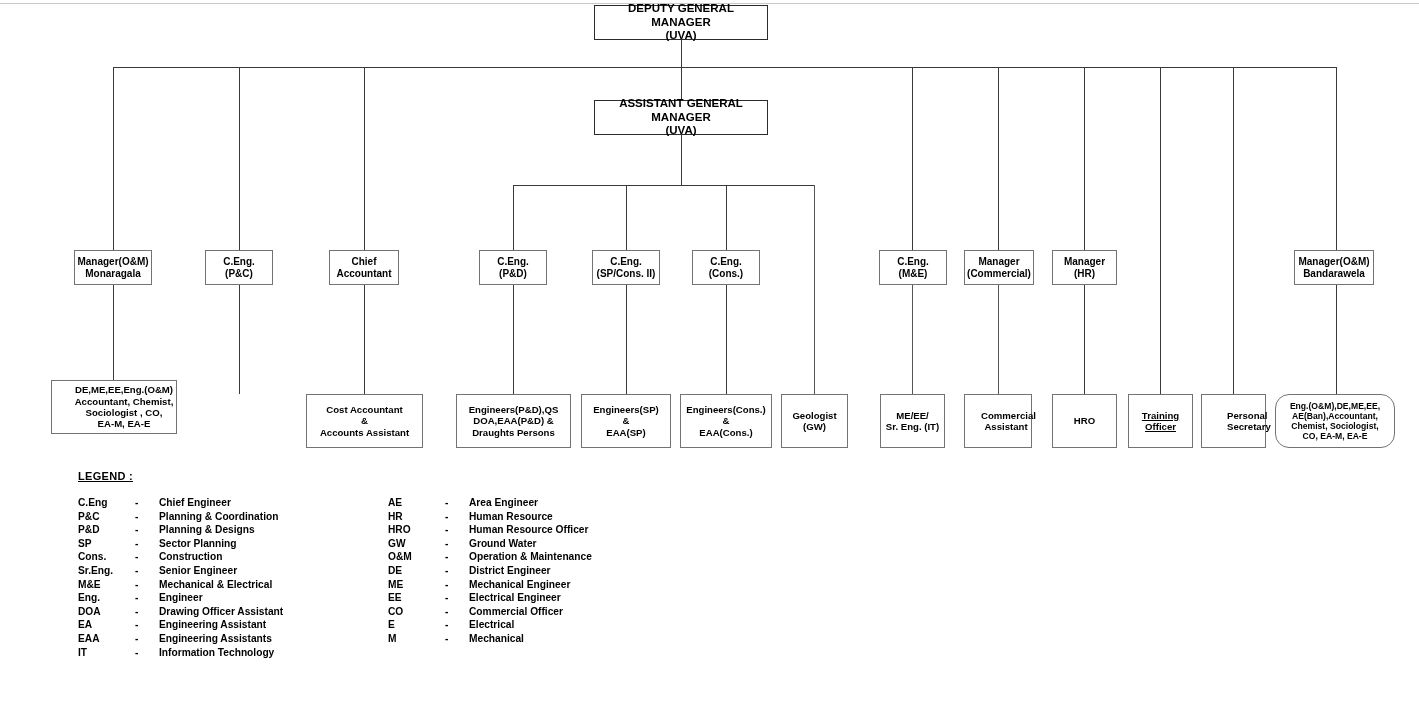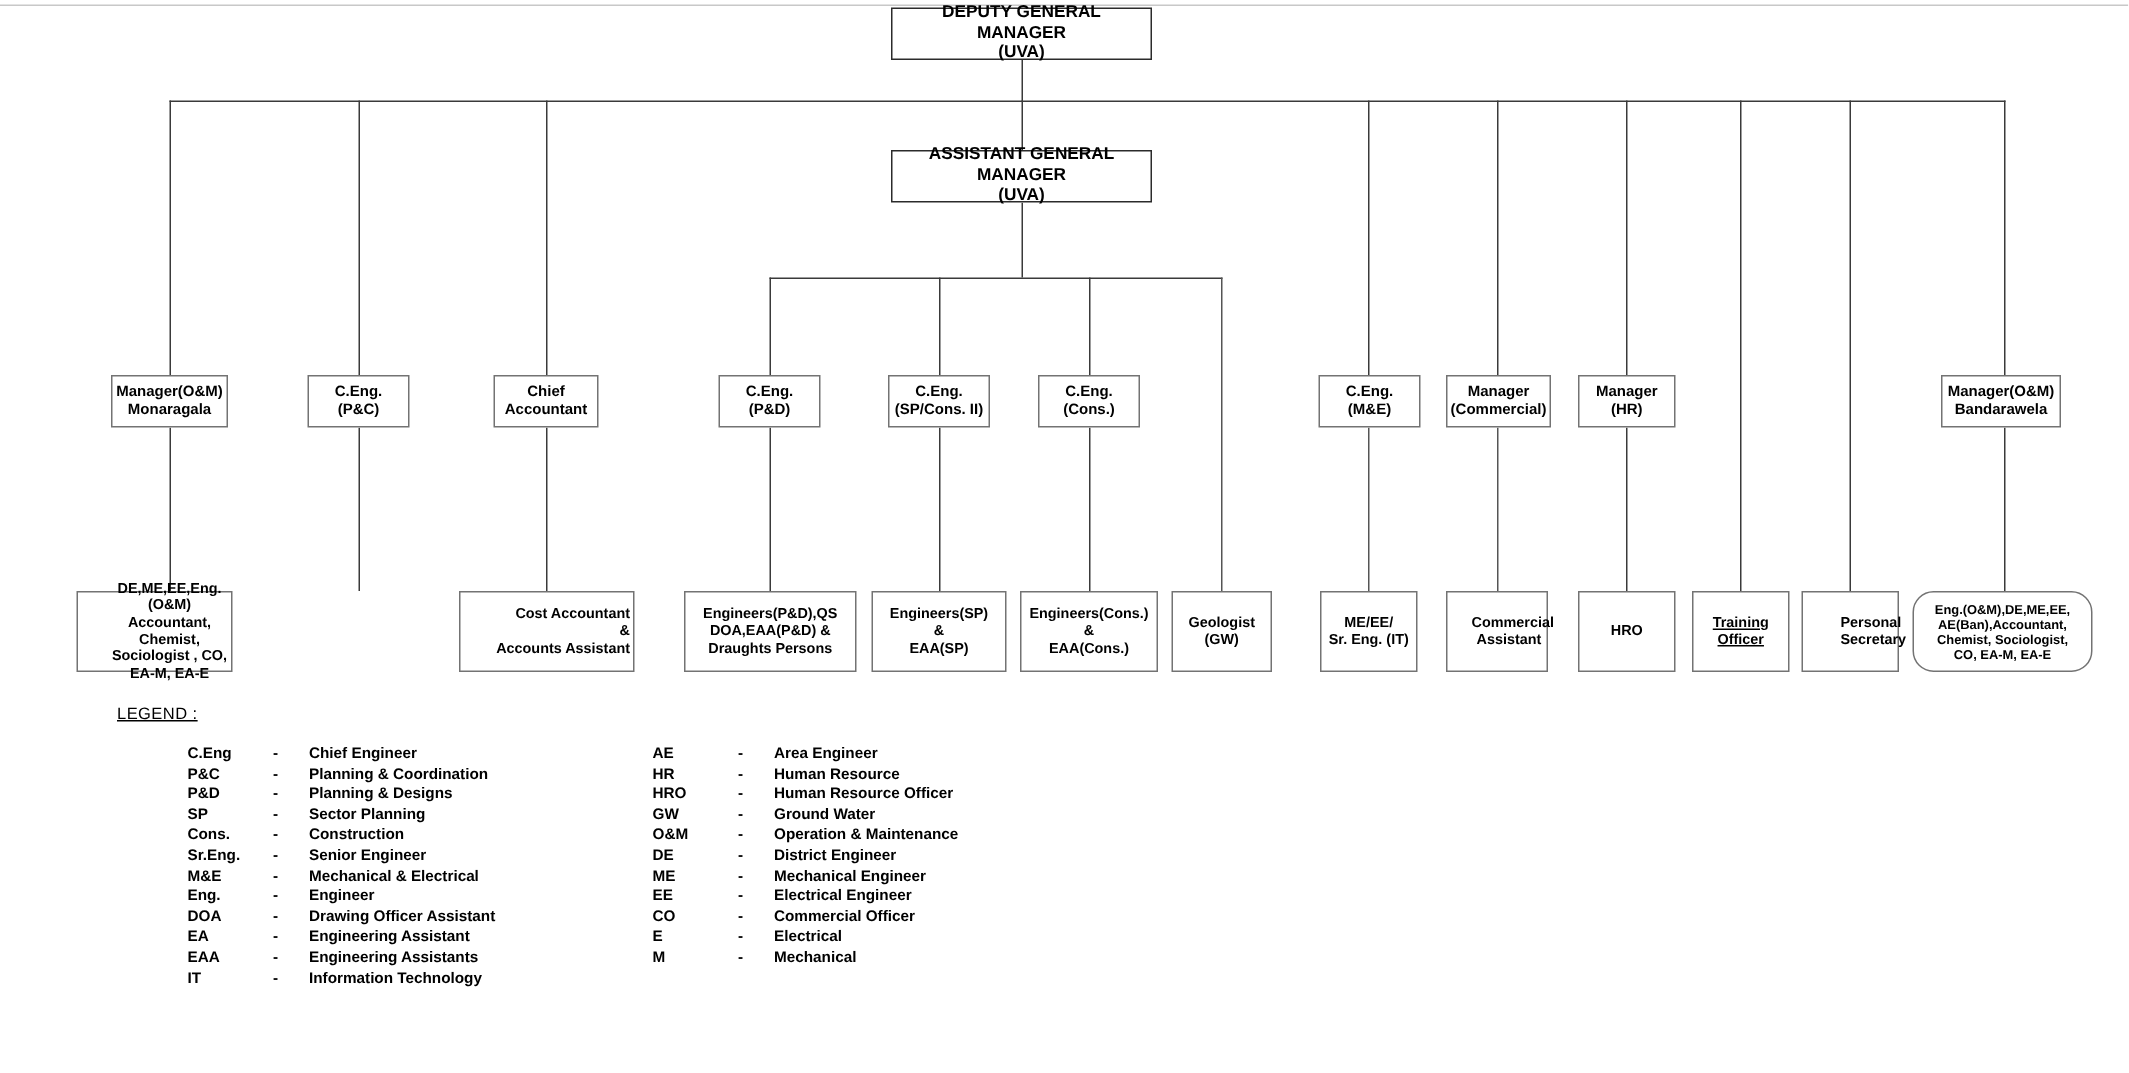--- a/index.html
+++ b/index.html
@@ -60,36 +60,36 @@
     height: 1px;
     background: #3a3a3a;
     z-index: 1;
   }
   .vline.thick { width: 1.4px; background: #555; }
 
   
   #legend { position: absolute; left: 78px; top: 470px; z-index: 6; }
   .legend-title {
     font-size: 11px;
-    font-weight: normal;
+    font-weight: bold;
     text-decoration: underline;
     letter-spacing: .3px;
     margin-bottom: 14px;
   }
   .legend-cols { display: flex; }
   .legend-col { }
   .legend-col.left { width: 310px; }
   .legend-row {
     display: flex;
     font-size: 10.2px;
     font-weight: bold;
     line-height: 13.6px;
     height: 13.6px;
   }
-  .legend-abbr { width: 57px; flex: 0 0 57px; margin-left: 47px; }
+  .legend-abbr { width: 57px; flex: 0 0 57px; }
   .legend-dash { width: 24px; flex: 0 0 24px; }
   .legend-full { white-space: nowrap; }
 </style>
 </head>
 <body>
 
 <div id="canvas">
 
   <div class="top-rule"></div>
 
@@ -170,26 +170,26 @@
   </div>
 
   <div class="node lvl2" style="left:1052px; top:250px; width:65px; height:35px;">
     <span class="txt"><span>Manager</span><br><span>(HR)</span></span>
   </div>
 
   <div class="node lvl2" style="left:1294px; top:250px; width:80px; height:35px;">
     <span class="txt"><span>Manager(O&amp;M)</span><br><span>Bandarawela</span></span>
   </div>
 
-  <div class="node lvl3" style="left:51px; top:394px; width:104px; height:54px;padding-left:20px;">
+  <div class="node lvl3" style="left:51px; top:380px; width:126px; height:54px;padding-left:20px;">
     <span class="txt"><span>DE,ME,EE,Eng.(O&amp;M)</span><br><span>Accountant, Chemist,</span><br><span>Sociologist , CO,</span><br><span>EA-M, EA-E</span></span>
   </div>
 
 
-  <div class="node lvl3" style="left:306px; top:394px; width:117px; height:54px;text-align:right;">
+  <div class="node lvl3" style="left:306px; top:394px; width:117px; height:54px;">
     <span class="txt"><span>Cost Accountant</span><br><span>&amp;</span><br><span>Accounts Assistant</span></span>
   </div>
 
   <div class="node lvl3" style="left:456px; top:394px; width:115px; height:54px;">
     <span class="txt"><span>Engineers(P&amp;D),QS</span><br><span>DOA,EAA(P&amp;D) &amp;</span><br><span>Draughts Persons</span></span>
   </div>
 
   <div class="node lvl3" style="left:581px; top:394px; width:90px; height:54px;">
     <span class="txt"><span>Engineers(SP)</span><br><span>&amp;</span><br><span>EAA(SP)</span></span>
   </div>

